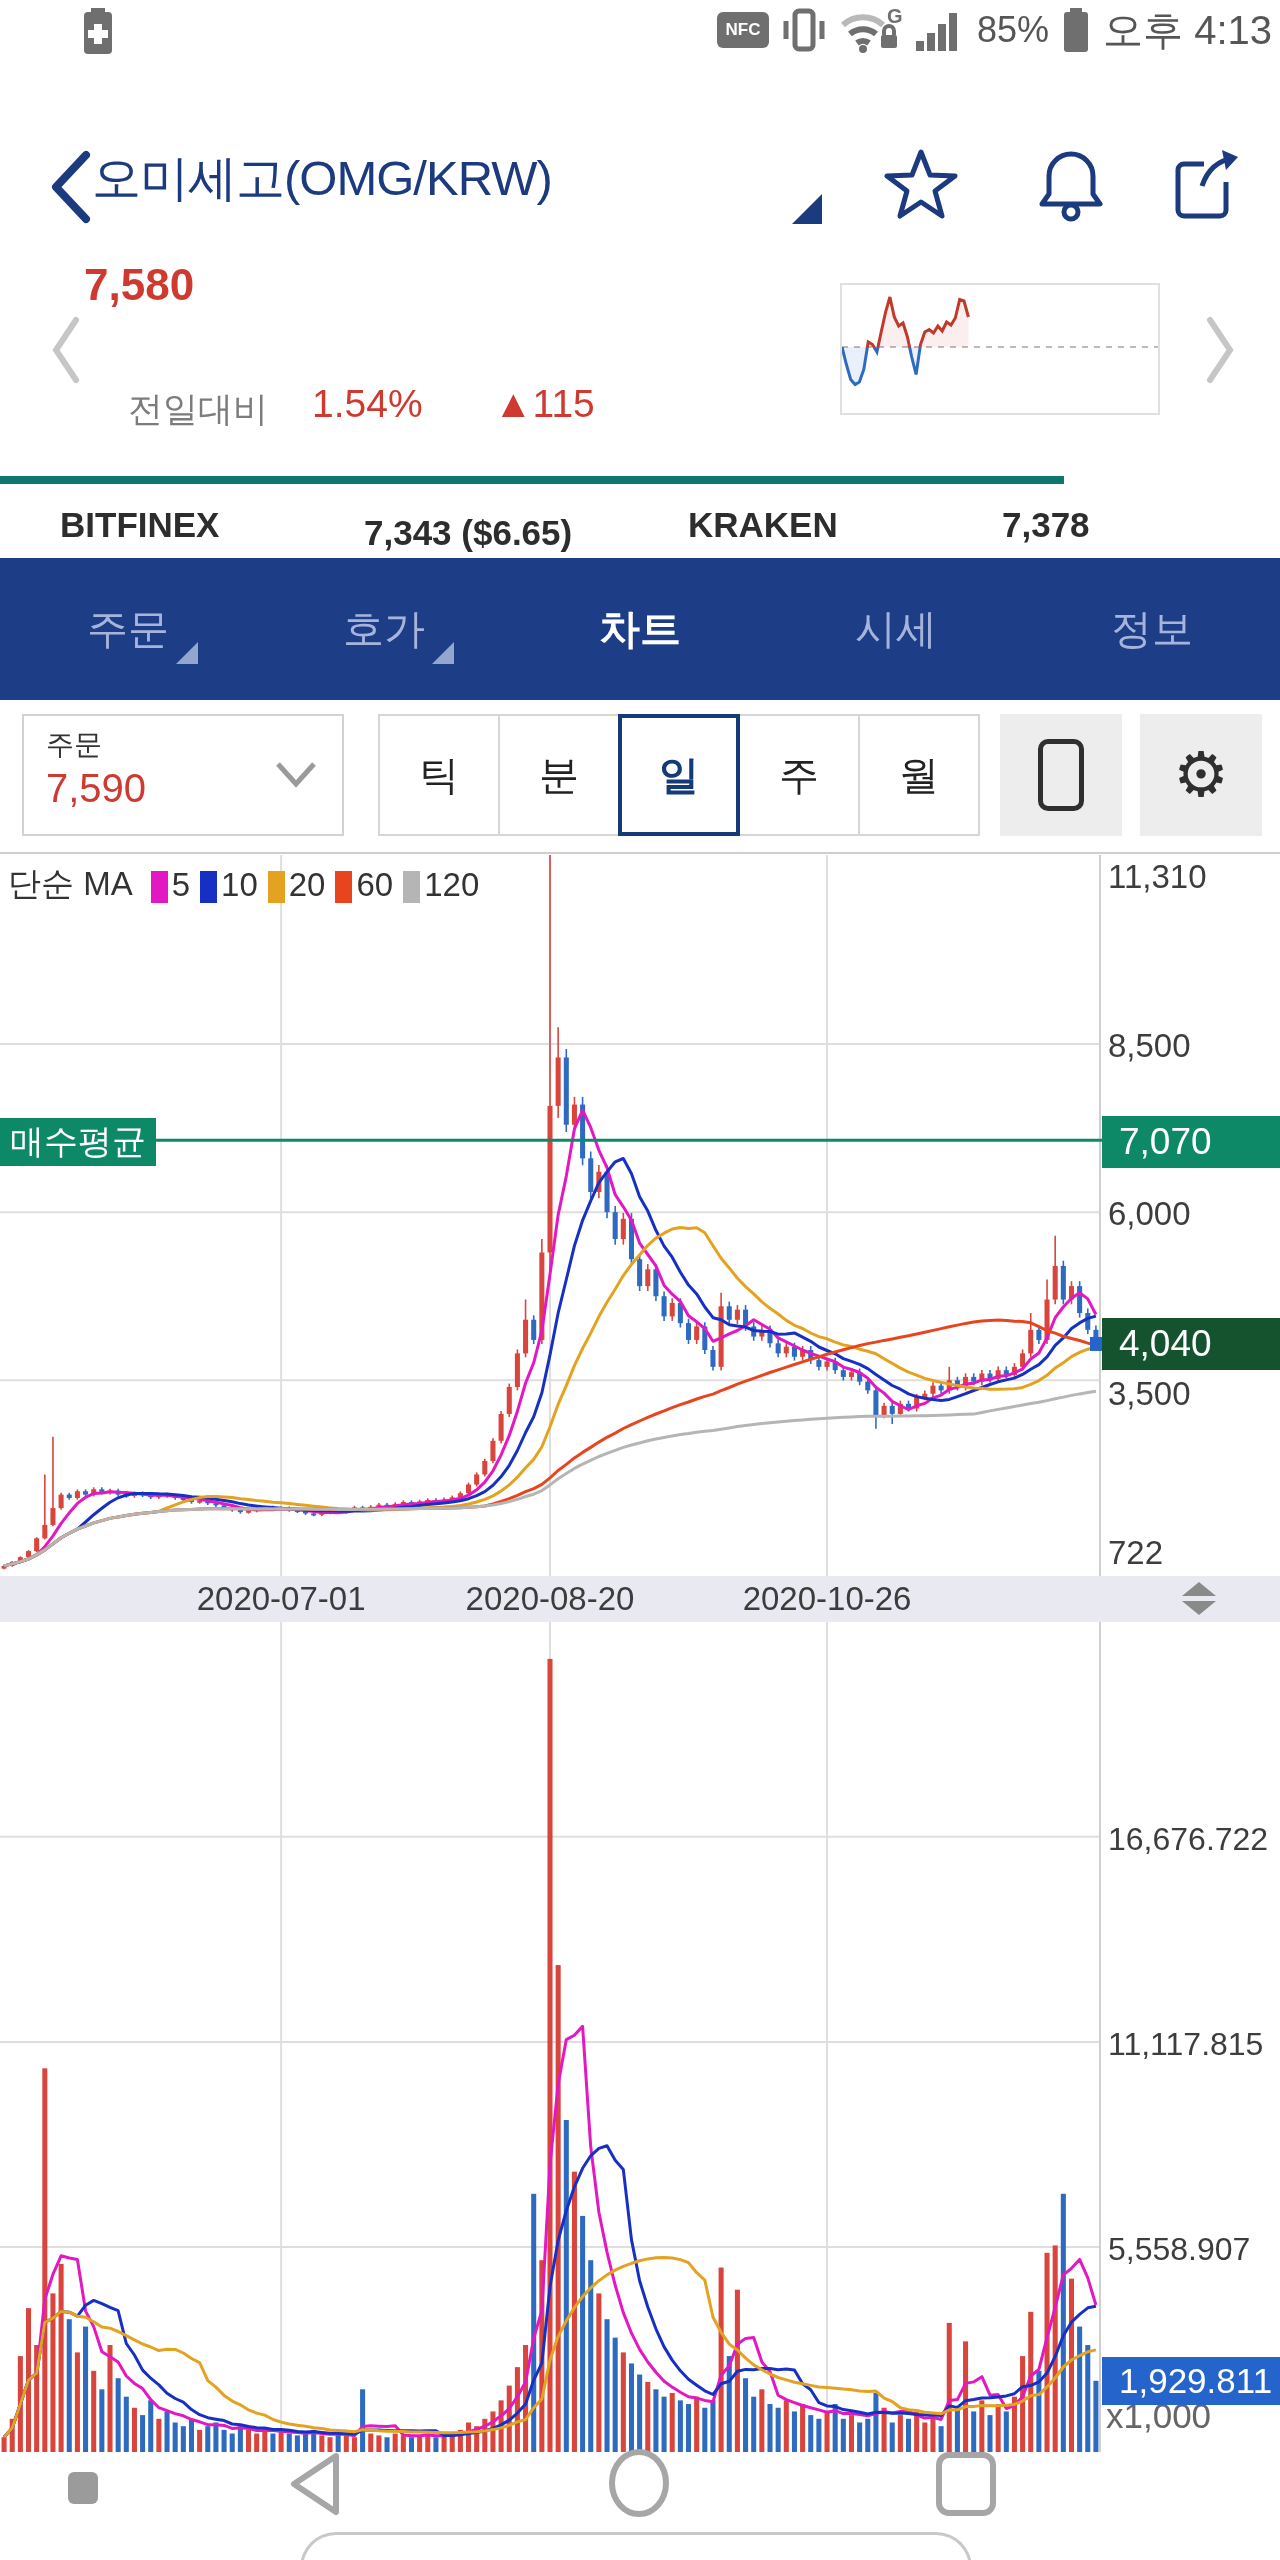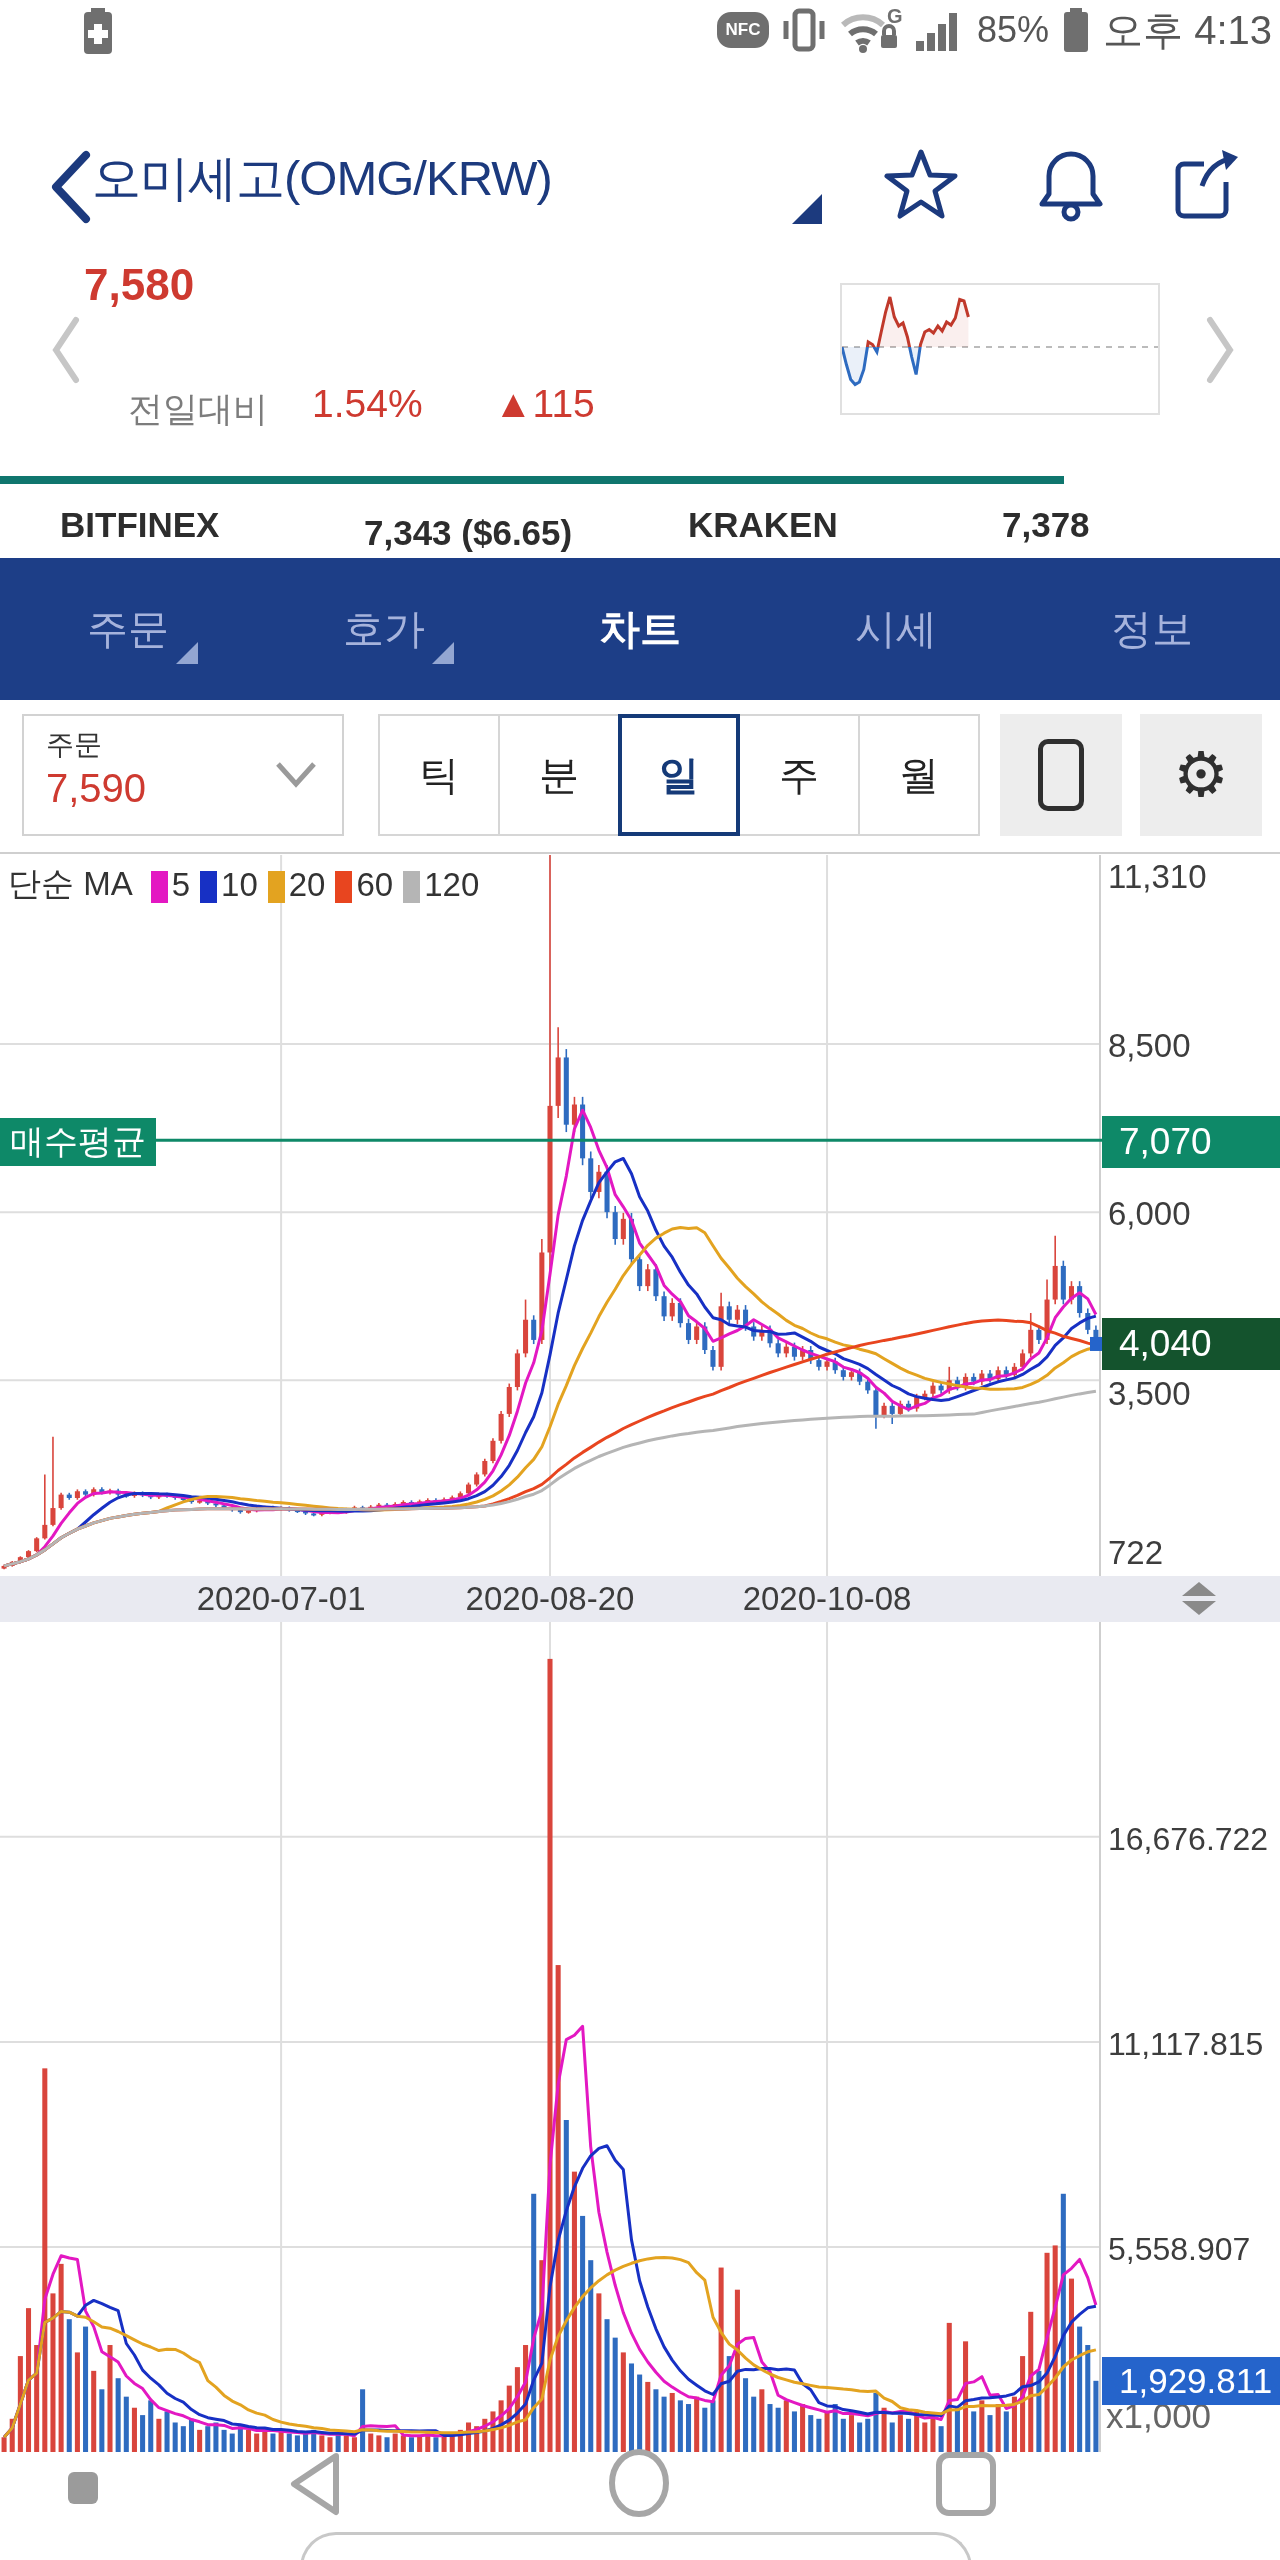--- a/index.html
+++ b/index.html
@@ -4,21 +4,21 @@
 <style>
   html,body{margin:0;padding:0;background:#fff;}
   .screen{position:relative;width:1280px;height:2560px;background:#fff;overflow:hidden;
           font-family:"Liberation Sans","DejaVu Sans",sans-serif;}
   .abs{position:absolute;}
   
   .statusbar{position:absolute;top:0;left:0;width:1280px;height:60px;}
   .sb-right{position:absolute;right:8px;top:4px;height:52px;display:flex;align-items:center;gap:13px;}
   .sb-text{font-size:36px;color:#565656;}
   .sb-time{font-size:40px;color:#565656;}
-  .nfc-badge{width:52px;height:36px;background:#6f6f6f;border-radius:14px;color:#fff;
+  .nfc-badge{width:52px;height:36px;background:#6f6f6f;border-radius:6px;color:#fff;
              font-size:17px;font-weight:bold;display:flex;align-items:center;justify-content:center;}
   
   .title{position:absolute;left:92px;top:146px;font-size:49px;font-weight:500;color:#1c3a7e;letter-spacing:-1px;}
   .tri-dn{width:0;height:0;border-bottom:30px solid #1c3a7e;border-left:30px solid transparent;}
   
   .big-price{position:absolute;left:84px;top:260px;font-size:44px;font-weight:700;color:#ce3a30;}
   .chg-label{position:absolute;left:128px;top:386px;font-size:35px;color:#7c7c7c;}
   .chg-pct{position:absolute;left:312px;top:382px;font-size:39px;color:#ce3a30;}
   .chg-amt{position:absolute;left:494px;top:382px;font-size:39px;color:#ce3a30;}
   .spark-box{position:absolute;left:840px;top:283px;width:320px;height:132px;border:2px solid #e0e0e0;box-sizing:border-box;background:#fff;}
@@ -514,21 +514,21 @@
       <div class="ylab" style="top: 1045.99px;">8,500</div>
       <div class="ylab" style="top: 1214.14px;">6,000</div>
       <div class="ylab" style="top: 1394.28px;">3,500</div>
       <div class="ylab" style="top: 1553.12px;">722</div>
     </div>
 
   <div class="xstrip">
     <div id="xdates">
         <div class="xdate" style="left: 281.111px;">2020-07-01</div>
         <div class="xdate" style="left: 550px;">2020-08-20</div>
-        <div class="xdate" style="left: 827.037px;">2020-10-08</div>
+        <div class="xdate" style="left: 827.037px;">2020-10-26</div>
       </div>
     <div class="sort-ic">
       <div class="sort-up"></div>
         <div class="sort-dn"></div>
     </div>
   </div>
 
   <svg id="vol-plot" class="abs" style="left:0;top:1622px;" width="1280" height="830">
       <line x1="0" y1="214.81425511111104" x2="1100" y2="214.81425511111104" stroke="#dedede" stroke-width="2"></line>
       <line x1="0" y1="419.87615777777773" x2="1100" y2="419.87615777777773" stroke="#dedede" stroke-width="2"></line>

